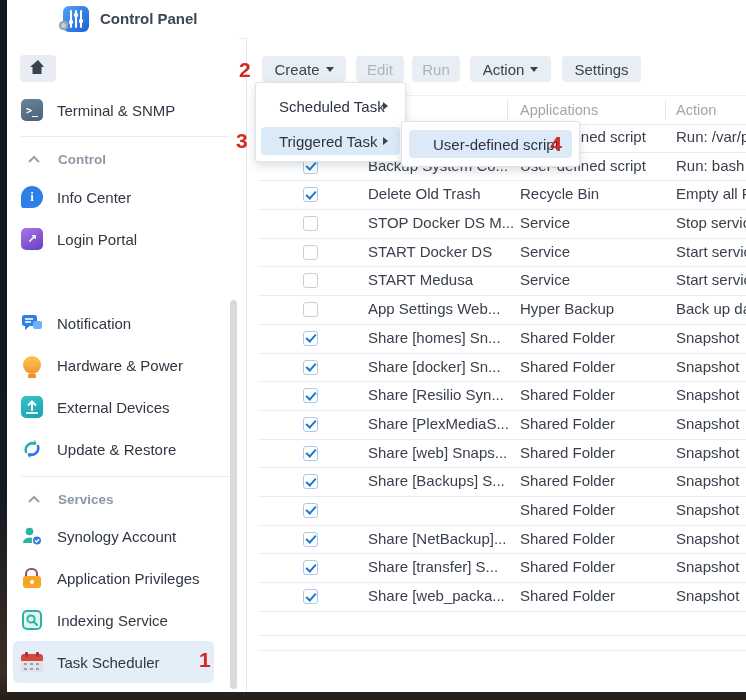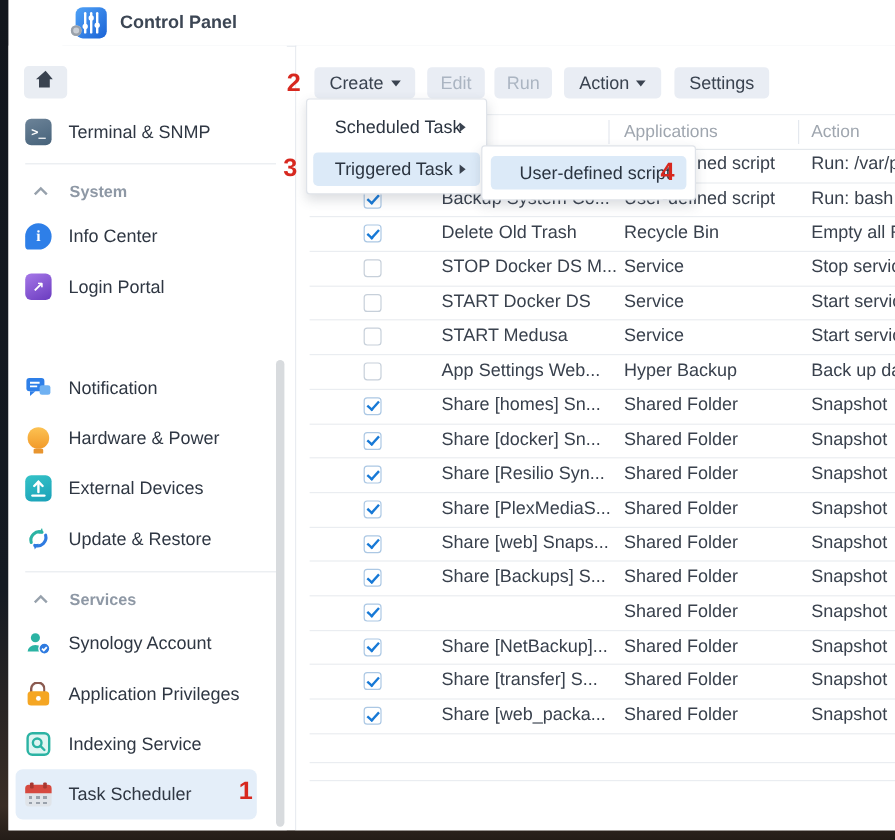--- a/index.html
+++ b/index.html
@@ -141,21 +141,21 @@
       <span>Terminal &amp; SNMP</span>
     </div>
     <div class="side-divider" style="top:98px"></div>
 
     <div class="side-section" style="top:110px">
       <span>
         <svg width="14" height="9" viewBox="0 0 14 9" fill="none" stroke="#97A1AC" stroke-width="2">
             <polyline points="2,7 7,2 12,7"></polyline>
           </svg>
       </span>
-      <span>System</span>
+      <span>Control</span>
     </div>
 
     <div class="side-item" style="top:138px">
       <span class="icn">
           <span class="sq info-sq">i</span>
         </span>
       <span>Info Center</span>
     </div>
     <div class="side-item" style="top:180px">
       <span class="icn">

